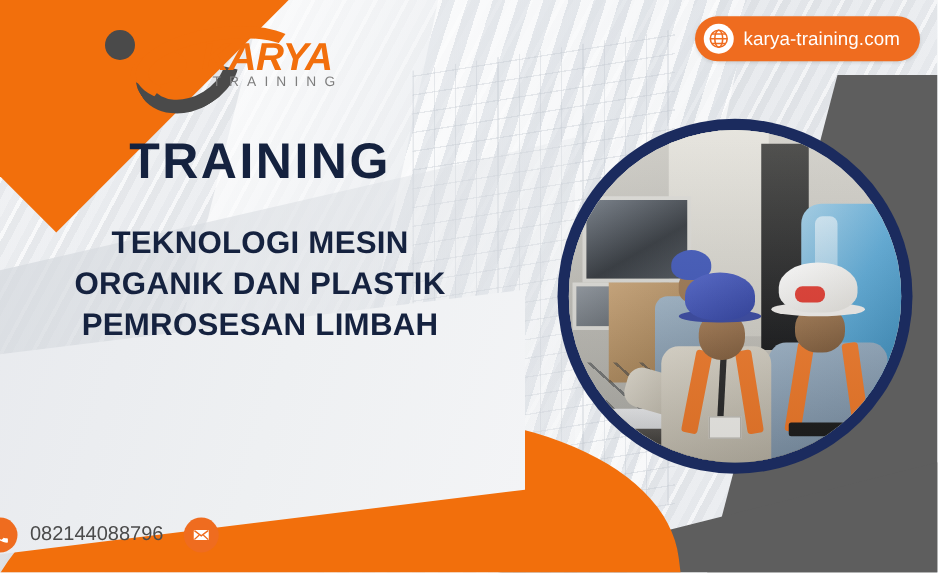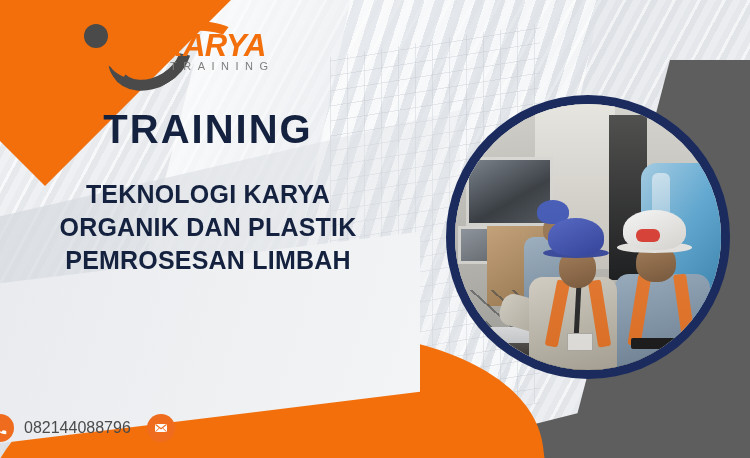--- a/index.html
+++ b/index.html
@@ -443,25 +443,37 @@
 
   <div class="logo">
     <div class="logo-dot"></div>
     <div class="logo-arc-gray"></div>
     <div class="logo-arc-orange2"></div>
     <div class="logo-arc-orange"></div>
     <div class="logo-karya">KARYA</div>
     <div class="logo-training">TRAINING</div>
   </div>
 
+  <div class="site-badge">
+    <span class="globe-wrap">
+      <svg width="18" height="18" viewBox="0 0 24 24" fill="none" stroke="#ef6c1f" stroke-width="1.7">
+        <circle cx="12" cy="12" r="9"></circle>
+        <ellipse cx="12" cy="12" rx="4.2" ry="9"></ellipse>
+        <line x1="3" y1="12" x2="21" y2="12"></line>
+        <line x1="4.5" y1="7" x2="19.5" y2="7"></line>
+        <line x1="4.5" y1="17" x2="19.5" y2="17"></line>
+      </svg>
+    </span>
+    <span class="site-badge-text">karya-training.com</span>
+  </div>
 
   <div class="headline">
     <div class="headline-kicker">TRAINING</div>
     <div class="headline-title">
-      <span>TEKNOLOGI KARYA</span>
+      <span>TEKNOLOGI MESIN</span>
       <span>ORGANIK DAN PLASTIK</span>
       <span>PEMROSESAN LIMBAH</span>
     </div>
   </div>
 
   <div class="photo-ring">
     <div class="photo-inner">
       <div class="ph-wall"></div>
       <div class="ph-wall-left"></div>
       <div class="ph-wall-panel"></div>

